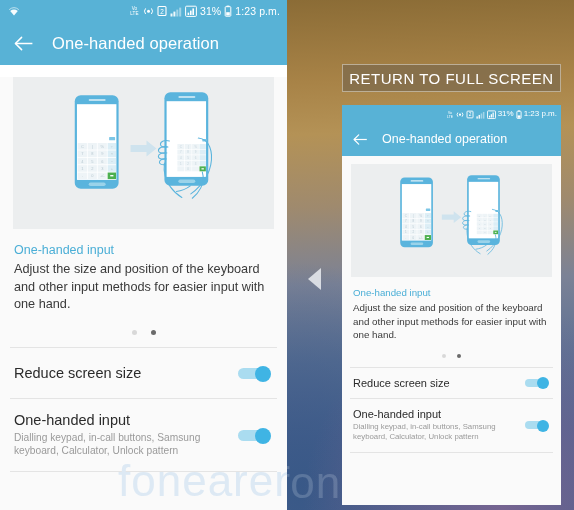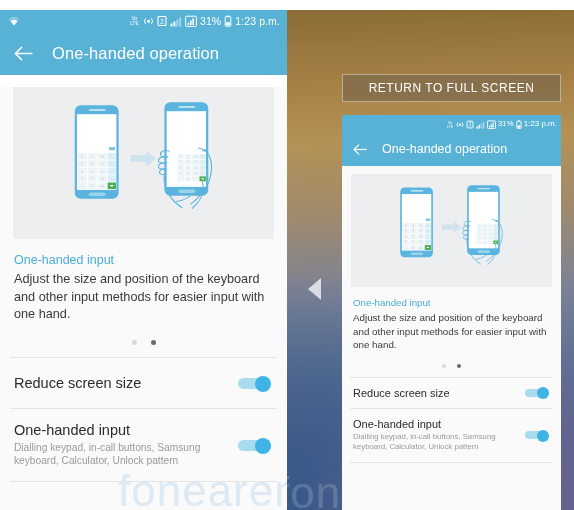--- a/index.html
+++ b/index.html
@@ -11,21 +11,20 @@
     width: 574px;
     height: 510px;
     overflow: hidden;
     font-family: "Liberation Sans", sans-serif;
     position: relative;
   }
   .root {
     position: absolute;
     inset: 0;
     display: flex;
-    margin-top: 10px;
   }
 
   
   .left-panel {
     position: relative;
     width: 287px;
     height: 510px;
     background: #ffffff;
     overflow: hidden;
   }
@@ -178,21 +177,21 @@
     top: 64px;
     width: 219px;
     height: 28px;
     background: rgba(128,108,76,.80);
     border: 1px solid rgba(232,226,214,.55);
     box-sizing: border-box;
     display: flex;
     align-items: center;
     justify-content: center;
     color: #ffffff;
-    font-size: 12px;
+    font-size: 15px;
     letter-spacing: .5px;
   }
   .mini {
     position: absolute;
     left: 55px;
     top: 105px;
     width: 219px;
     height: 400px;
     background: #fafafa;
     overflow: hidden;

